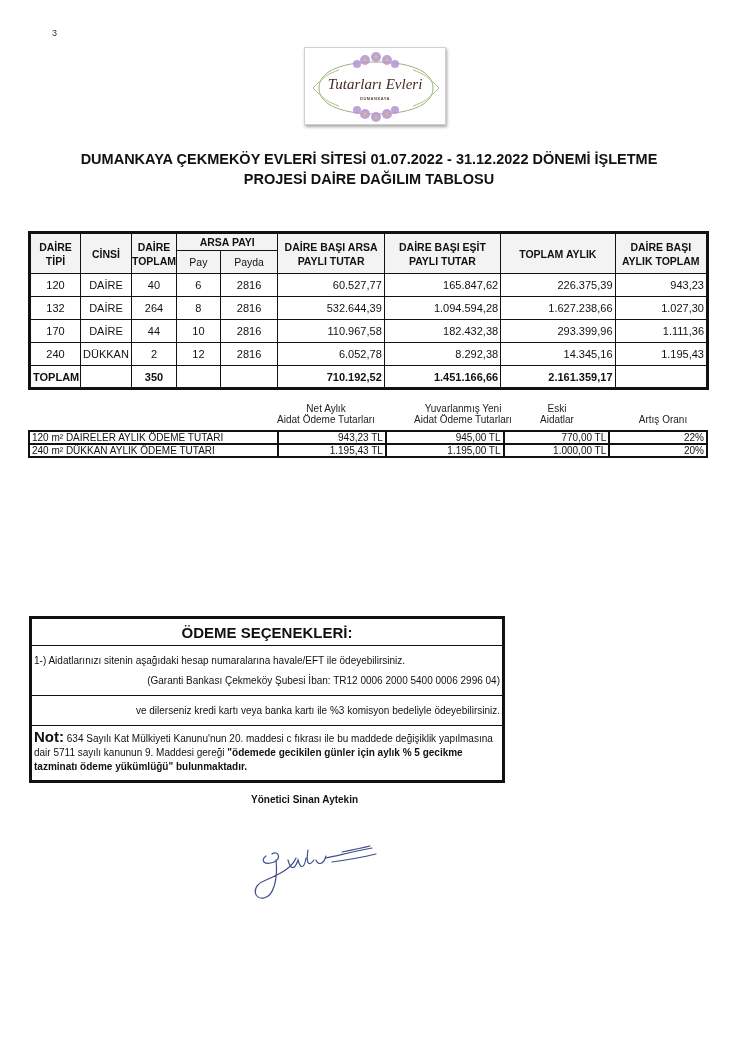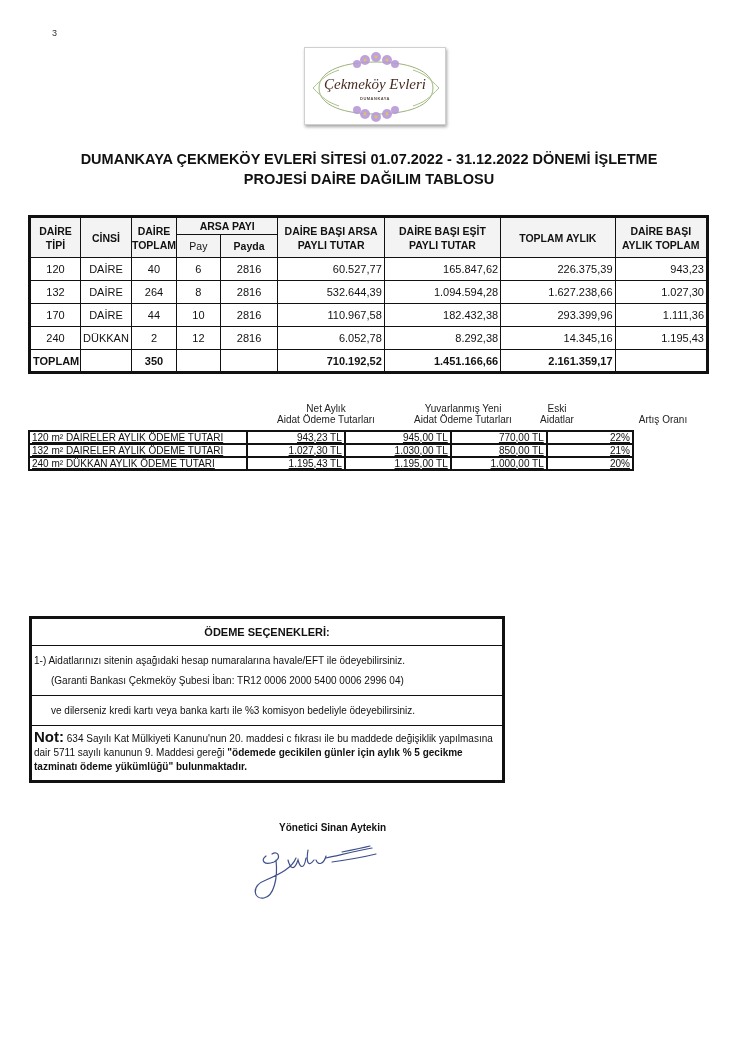--- a/index.html
+++ b/index.html
@@ -13,46 +13,46 @@
   .logo svg { position: absolute; left: 0; top: 0; }
   .logo-title { position: absolute; left: 0; right: 0; top: 28px; text-align: center;
                 font-family: "Liberation Serif", serif; font-style: italic; font-size: 15px; color: #4a2b22; }
   .logo-sub { position: absolute; left: 0; right: 0; top: 48px; text-align: center; font-size: 4px;
               letter-spacing: 0.5px; color: #5a4a44; font-weight: bold; }
 
   .doc-title { position: absolute; left: 0; right: 0; top: 149px; text-align: center; font-weight: bold;
                font-size: 14.5px; line-height: 20px; color: #111; }
 
   
-  table.main { position: absolute; left: 28px; top: 215px; width: 681px; border-collapse: collapse;
+  table.main { position: absolute; left: 28px; top: 231px; width: 681px; border-collapse: collapse;
                border: 3px solid #111; font-size: 11px; }
   table.main td, table.main th { border: 1px solid #111; height: 23px; }
   table.main thead th { background: #f3f3f3; font-weight: bold; font-size: 10.5px; line-height: 14px; }
   table.main tbody td { text-align: center; }
   table.main td.num { text-align: right; padding-right: 2px; }
   table.main tr.total td { font-weight: bold; }
   table.main tr.total td.lbl { text-align: left; padding-left: 2px; }
 
   
   .sum-head { position: absolute; top: 403px; font-size: 10px; line-height: 11px; text-align: center; color: #222; }
-  table.sum { position: absolute; left: 28px; top: 430px; width: 606px; border-collapse: collapse;
-              border: 2px solid #111; font-size: 10px; text-decoration: underline; }
+  table.sum { position: absolute; left: 28px; top: 430px; width: 680px; border-collapse: collapse;
+              border: 2px solid #111; font-size: 10px; }
   table.sum td { border: 2px solid #111; height: 13px; line-height: 10px; padding: 0 2px; }
   table.sum td.num { text-align: right; }
 
   
   .pay { position: absolute; left: 29px; top: 616px; width: 476px; border: 3px solid #111; font-size: 10px; color: #111; }
-  .pay .hdr { text-align: center; font-weight: bold; font-size: 11px; height: 27px; line-height: 27px; border-bottom: 1px solid #111; }
+  .pay .hdr { text-align: center; font-weight: bold; font-size: 15px; height: 27px; line-height: 27px; border-bottom: 1px solid #111; }
   .pay .sec { border-bottom: 1px solid #111; padding: 5px 2px 4px 2px; line-height: 20px; }
-  .pay .sec .in { padding-left: 17px; }
+  .pay .sec .in { padding-left: 17px; text-align: right; }
   .pay .note { padding: 4px 2px 6px 2px; line-height: 14px; }
   .pay .note .nb { font-weight: bold; font-size: 15px; }
   .pay b { font-weight: bold; }
 
-  .signer { position: absolute; left: 251px; top: 822px; font-size: 10px; font-weight: bold; color: #111; margin-left: 28px; }
+  .signer { position: absolute; left: 251px; top: 794px; font-size: 10px; font-weight: bold; color: #111; }
   .signature { position: absolute; left: 252px; top: 838px; }
 </style>
 </head>
 <body>
 
 <div class="page-num">3</div>
 
 <div class="logo">
   <svg width="142" height="78" viewBox="0 0 142 78">
     <path d="M14,40 C14,22 40,14 71,14 C102,14 128,22 128,40 C128,58 102,66 71,66 C40,66 14,58 14,40 Z" fill="none" stroke="#9bb37a" stroke-width="1"></path>
@@ -71,21 +71,21 @@
     </g>
     <g fill="#e3c25a">
       <circle cx="60" cy="12" r="1.4"></circle>
         <circle cx="71" cy="9" r="1.4"></circle>
         <circle cx="82" cy="12" r="1.4"></circle>
       <circle cx="60" cy="66" r="1.4"></circle>
         <circle cx="71" cy="69" r="1.4"></circle>
         <circle cx="82" cy="66" r="1.4"></circle>
     </g>
   </svg>
-  <div class="logo-title">Çekmeköy Evleri</div>
+  <div class="logo-title">Tutarları Evleri</div>
   <div class="logo-sub">DUMANKAYA</div>
 </div>
 
 <div class="doc-title">
   <div>DUMANKAYA ÇEKMEKÖY EVLERİ SİTESİ  01.07.2022 - 31.12.2022 DÖNEMİ İŞLETME</div>
   <div>PROJESİ DAİRE DAĞILIM TABLOSU</div>
 </div>
 
 <table class="main">
   <colgroup>
@@ -105,21 +105,21 @@
       <th rowspan="2">CİNSİ</th>
       <th rowspan="2">DAİRE TOPLAM</th>
       <th colspan="2" style="height:18px">ARSA PAYI</th>
       <th rowspan="2">DAİRE BAŞI ARSA PAYLI TUTAR</th>
       <th rowspan="2">DAİRE BAŞI EŞİT PAYLI TUTAR</th>
       <th rowspan="2">TOPLAM AYLIK</th>
       <th rowspan="2">DAİRE BAŞI AYLIK TOPLAM</th>
     </tr>
     <tr>
       <th style="height:22px;font-weight:normal">Pay</th>
-      <th style="font-weight:bold">Payda</th>
+      <th style="font-weight:normal">Payda</th>
     </tr>
   </thead>
   <tbody>
     <tr>
       <td>120</td>
       <td>DAİRE</td>
       <td>40</td>
       <td>6</td>
       <td>2816</td>
       <td class="num">60.527,77</td>
@@ -196,27 +196,20 @@
       <col style="width:106px">
       <col style="width:98px">
   </colgroup>
   <tbody>
     <tr>
       <td>120 m² DAİRELER AYLIK ÖDEME TUTARI</td>
       <td class="num">943,23 TL</td>
       <td class="num">945,00 TL</td>
       <td class="num">770,00 TL</td>
       <td class="num">22%</td>
-    </tr>
-    <tr>
-      <td>132 m² DAİRELER AYLIK ÖDEME TUTARI</td>
-      <td class="num">1.027,30 TL</td>
-      <td class="num">1.030,00 TL</td>
-      <td class="num">850,00 TL</td>
-      <td class="num">21%</td>
     </tr>
     <tr>
       <td>240 m² DÜKKAN AYLIK ÖDEME TUTARI</td>
       <td class="num">1.195,43 TL</td>
       <td class="num">1.195,00 TL</td>
       <td class="num">1.000,00 TL</td>
       <td class="num">20%</td>
     </tr>
   </tbody>
 </table>

